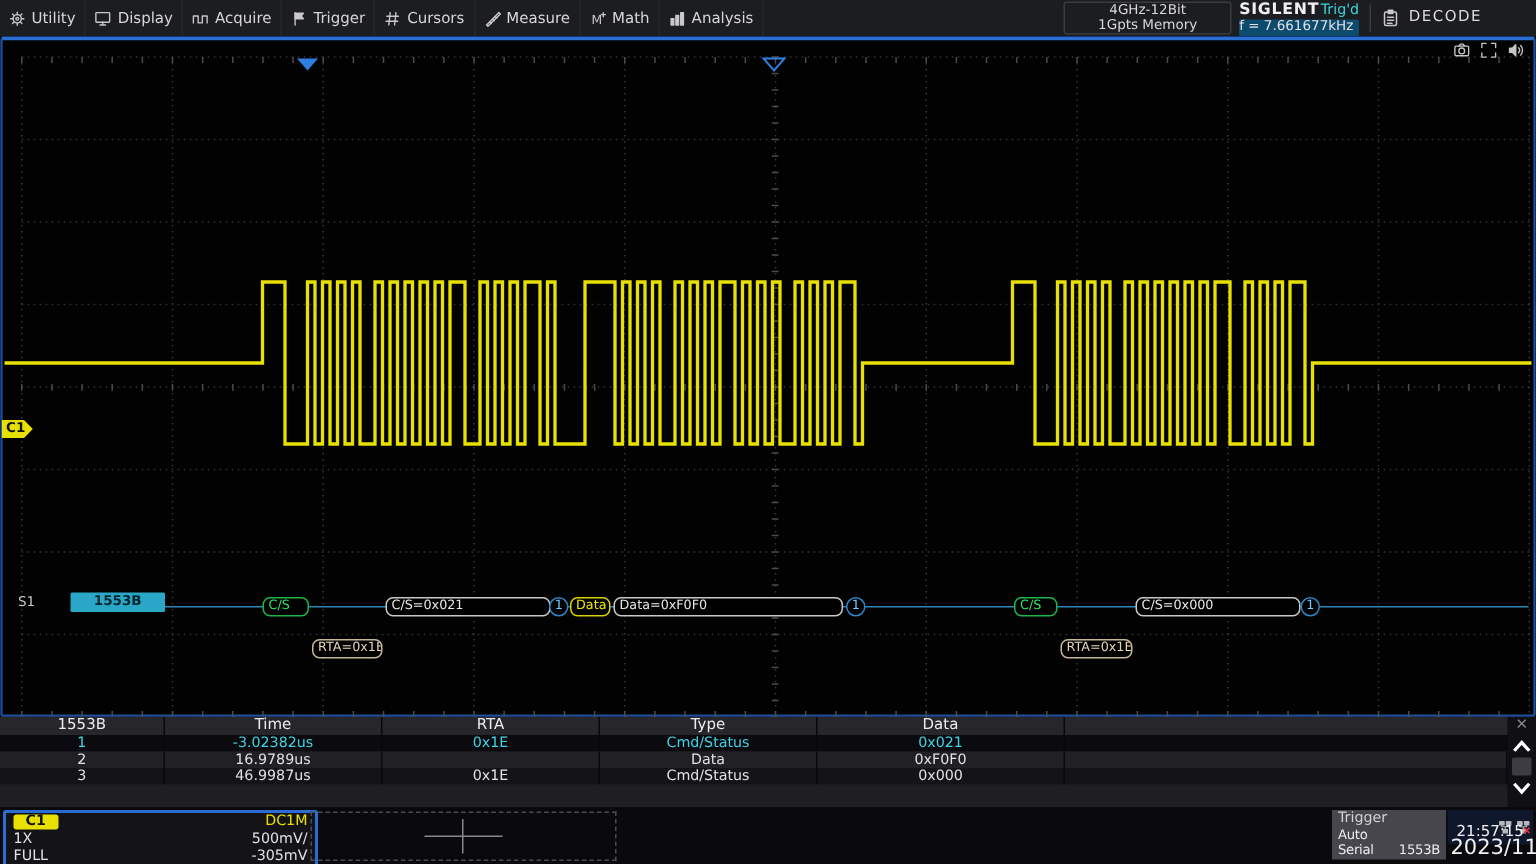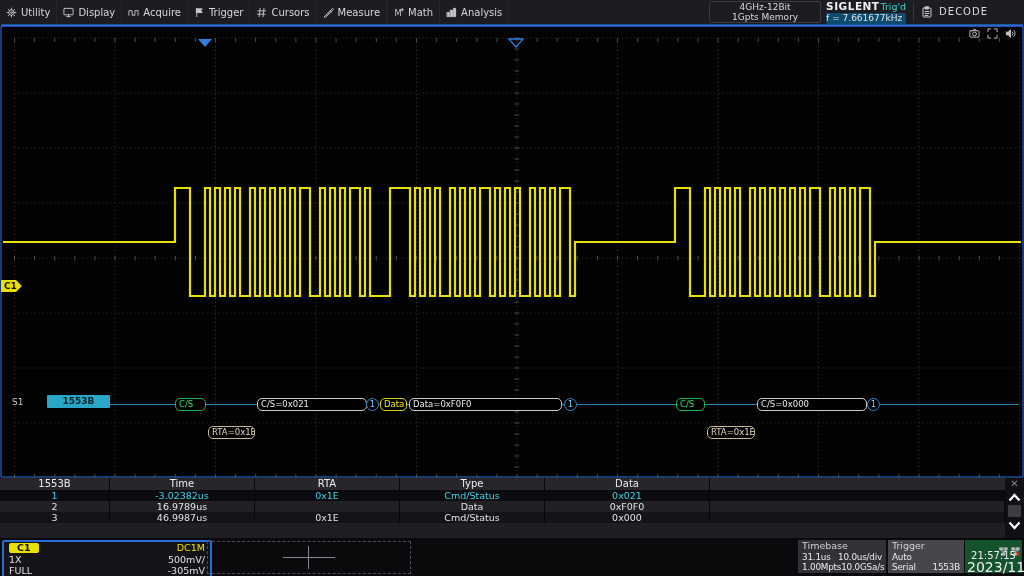--- a/index.html
+++ b/index.html
@@ -79,21 +79,21 @@
   #add-ch-box{position:absolute;left:207px;top:3px;width:202px;height:31px;border:1px dashed #4b4b52;}
   #cross-h{position:absolute;left:75px;top:15px;width:52px;height:1px;background:#88888c;}
   #cross-v{position:absolute;left:100px;top:4px;width:1px;height:23px;background:#88888c;}
   .panel{position:absolute;top:2px;height:33px;padding:1px 4px;box-sizing:border-box;
          display:flex;flex-direction:column;justify-content:space-between;}
   .phead{font-size:9.5px;color:#d2d2d4;line-height:10px;}
   .prow{display:flex;justify-content:space-between;font-size:8.8px;line-height:10px;color:#ececee;
         letter-spacing:-0.2px;}
   #tb-box{left:798px;width:88px;background:#313137;}
   #trig-box{left:888px;width:76px;background:#46464c;}
-  #dt-box{position:absolute;left:965px;top:2px;width:57px;height:33px;background:#14532d;
+  #dt-box{position:absolute;left:965px;top:2px;width:57px;height:23px;background:#0f172a;
       display:flex;flex-direction:column;justify-content:space-between;padding:1px 2px;box-sizing:border-box;}
   #dt-icons{display:flex;justify-content:flex-end;gap:3px;color:#b8b8bc;height:9px;}
   #dt-time{font-size:10px;color:#f0f0f2;text-align:center;line-height:10px;}
   #dt-date{font-size:14px;color:#f0f0f2;text-align:center;line-height:10px;}
 </style>
 </head>
 <body>
 
 <div id="screen">
 
@@ -310,31 +310,20 @@
       </div>
       <div class="ch-row">
         <span>FULL</span>
         <span>-305mV</span>
       </div>
     </div>
     <div id="add-ch-box">
       <div id="cross-h"></div>
       <div id="cross-v"></div>
     </div>
-    <div class="panel" id="tb-box">
-      <div class="phead">Timebase</div>
-      <div class="prow">
-        <span>31.1us</span>
-        <span>10.0us/div</span>
-      </div>
-      <div class="prow">
-        <span>1.00Mpts</span>
-        <span>10.0GSa/s</span>
-      </div>
-    </div>
     <div class="panel" id="trig-box">
       <div class="phead">Trigger</div>
       <div class="prow">
           <span>Auto</span>
           <span></span>
         </div>
       <div class="prow">
         <span>Serial</span>
         <span>1553B</span>
       </div>

